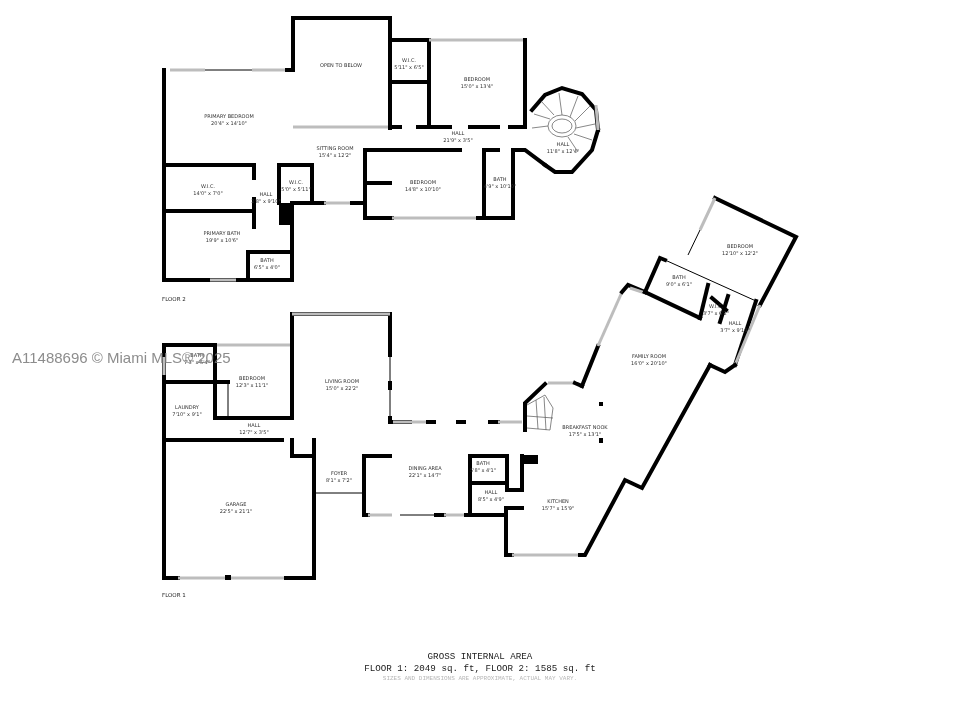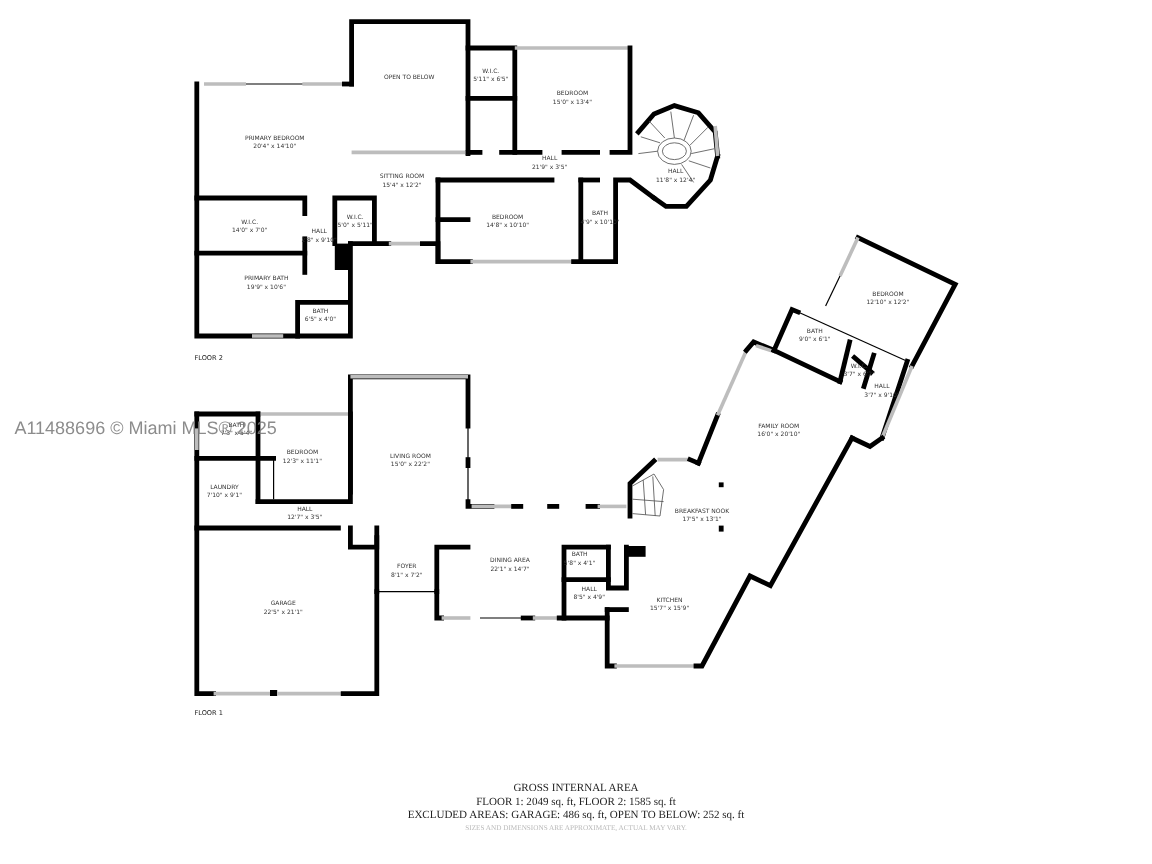--- a/index.html
+++ b/index.html
@@ -5,21 +5,21 @@
   html, body { margin:0; padding:0; background:#ffffff; }
   body { width:960px; height:720px; position:relative; overflow:hidden; font-family:"DejaVu Sans", sans-serif; }
   #plan { position:absolute; left:0; top:0; width:960px; height:720px; }
   .wall { stroke:#000; stroke-width:4; fill:none; stroke-linecap:square; }
   .thin { stroke:#000; stroke-width:1; fill:none; }
   .win { stroke:#bdbdbd; stroke-width:3; fill:none; }
   .stair { stroke:#555; stroke-width:0.7; fill:none; }
   .room { position:absolute; text-align:center; font-size:5px; line-height:6.5px; color:#333; transform:translate(-50%,-50%); white-space:nowrap; }
   .floor-label { position:absolute; font-size:5.5px; color:#222; }
   .watermark { position:absolute; left:12px; top:349px; font-size:15px; color:rgba(120,120,120,0.85); font-family:"Liberation Sans", sans-serif; white-space:nowrap; }
-  .summary { position:absolute; left:0; width:960px; top:651px; text-align:center; font-family:Liberation Serif, serif; color:#222; font-size:9.2px; line-height:11.5px; }
+  .summary { position:absolute; left:0; width:960px; top:651px; text-align:center; font-family:Liberation Mono, monospace; color:#222; font-size:9.2px; line-height:11.5px; }
   .summary .note { color:#b8b8b8; font-size:6px; line-height:10px; }
 </style>
 </head>
 <body>
 
 <svg id="plan" viewBox="0 0 960 720" xmlns="http://www.w3.org/2000/svg">
 
   <g>
 
     <polyline class="wall" points="164,70 164,280 292,280 292,203"></polyline>
@@ -289,15 +289,14 @@
       <div>22'5" x 21'1"</div>
     </div>
 </div>
 <div class="floor-label" style="left:162px;top:592px;">FLOOR 1</div>
 
 <div class="watermark">A11488696 © Miami MLS® 2025</div>
 
 <div class="summary">
   <div>GROSS INTERNAL AREA</div>
   <div>FLOOR 1: 2049 sq. ft, FLOOR 2: 1585 sq. ft</div>
-  <div>EXCLUDED AREAS: GARAGE: 486 sq. ft, OPEN TO BELOW: 252 sq. ft</div>
   <div class="note">SIZES AND DIMENSIONS ARE APPROXIMATE, ACTUAL MAY VARY.</div>
 </div>
 
 </body></html>

